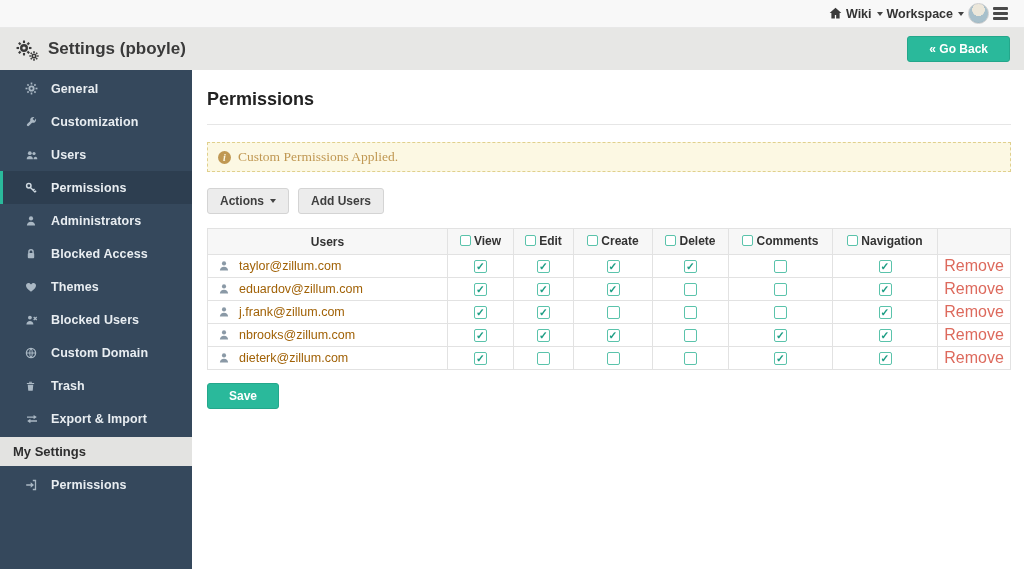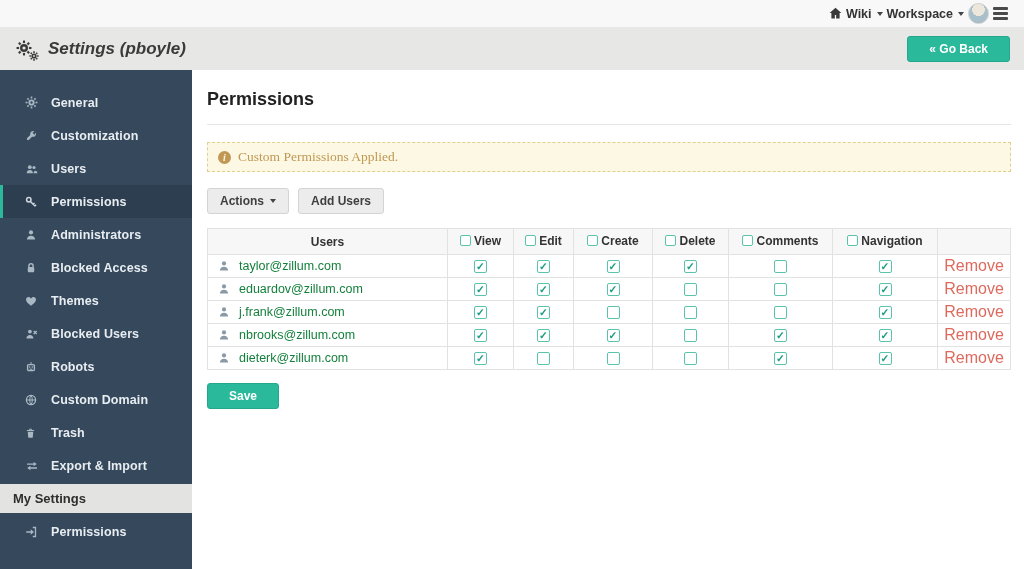--- a/index.html
+++ b/index.html
@@ -18,29 +18,29 @@
     background:radial-gradient(circle at 50% 30%, #ece7da 0 38%, #a8c0cb 39% 72%, #7fa0b2 100%); cursor:pointer; }
   .hamburger { display:inline-flex; flex-direction:column; gap:2.5px; cursor:pointer; }
   .hamburger i { width:15px; height:2.4px; background:#4a4a4a; border-radius:1px; }
 
   
   .page-header { height:42px; background:#e7e7e5; display:flex; align-items:center;
     padding:0 14px 0 16px; }
   .gears { position:relative; width:24px; height:22px; color:#3a3a3a; margin-right:8px; }
   .gears .g-big { position:absolute; left:0; top:2px; }
   .gears .g-small { position:absolute; left:13px; top:9px; }
-  .page-title { font-size:17px; font-weight:700; color:#3a3a3a;font-style:italic; }
+  .page-title { font-size:17px; font-weight:700; color:#3a3a3a; }
   .spacer { flex:1; }
   .btn-teal { background:#2ab99b; color:#fff; border:1px solid #24a78b; border-radius:3px;
     font-size:12px; font-weight:700; padding:5px 21px; cursor:pointer;
     font-family:"Liberation Sans", sans-serif;text-align:right; }
 
   
   .layout { display:flex; height:499px; }
-  .sidebar { width:192px; background:#35485c; flex-shrink:0; padding-top:16px; }
+  .sidebar { width:192px; background:#35485c; flex-shrink:0; padding-top:2px; }
   .side-item { display:flex; align-items:center; height:33px; padding-left:22px;
     color:#e8edf1; cursor:pointer; border-left:3px solid transparent; }
   .side-item .icn { width:14px; margin-right:12px; color:#aab8c4; display:inline-flex; }
   .side-label { font-size:12.5px; font-weight:600; letter-spacing:.1px; }
   .side-item.active { background:#2d3e50; border-left:3px solid #2ab99b; }
   .side-item.active .icn { color:#cfd9e1; }
   .side-mysettings { height:29px; background:#e3e3e1; color:#2e2e2e; display:flex;
     align-items:center; padding-left:13px; font-size:13px; font-weight:600;
     cursor:pointer; margin:2px 0; }
 
@@ -59,21 +59,21 @@
     font-size:12px; font-weight:600; padding:5px 12px; cursor:pointer;
     display:inline-flex; align-items:center; gap:6px; font-family:"Liberation Sans", sans-serif; }
 
   
   table { width:100%; border-collapse:collapse; table-layout:fixed; }
   th, td { border:1px solid #e2e2e2; font-size:12px; }
   th { background:#f7f7f7; color:#333; font-weight:700; height:26px; text-align:center; }
   td { height:23px; text-align:center; }
   th .th-inner { display:inline-flex; align-items:center; gap:3px; justify-content:center; }
   .user-cell { display:flex; align-items:center; gap:9px; padding-left:10px;
-    color:#15803d; font-size:12.5px; }
+    color:#a16207; font-size:12.5px; }
   .user-cell .icn { color:#8a99a6; display:inline-flex; }
   .cb { display:inline-block; width:13px; height:13px; border:1px solid #5ac3ab;
     border-radius:2px; background:#fff; cursor:pointer; line-height:11px; font-size:10.5px;
     color:#1f9e85; font-weight:700; vertical-align:middle; text-align:center; }
   .cb.mini { width:11px; height:11px; }
   .remove-link { color:#dd6a5d; font-size:16px; cursor:pointer; text-decoration:none; }
   .save-wrap { margin-top:13px; }
   .icn svg { display:block; }
 </style>
 </head>
@@ -214,32 +214,20 @@
           <svg width="13" height="12" viewBox="0 0 12 12" fill="currentColor">
             <circle cx="4.4" cy="3.6" r="1.9"></circle>
             <path d="M.9 10.4c0-2.1 1.6-3.5 3.5-3.5s3.5 1.4 3.5 3.5z"></path>
             <path d="M8.2 3l3 3M11.2 3l-3 3" stroke="currentColor" stroke-width="1.3" fill="none"></path>
           </svg>
         </span>
         <span class="side-label">Blocked Users</span>
       </div>
       <div class="side-item">
         <span class="icn">
-          <svg width="12" height="12" viewBox="0 0 12 12" fill="currentColor">
-            <path d="M6 1.2v1.6" stroke="currentColor" stroke-width="1.3"></path>
-            <rect x="2.6" y="3.6" width="6.8" height="6" rx="1.1" fill="none" stroke="currentColor" stroke-width="1.4"></rect>
-            <circle cx="4.7" cy="6" r="0.8"></circle>
-            <circle cx="7.3" cy="6" r="0.8"></circle>
-            <path d="M4.5 8.2h3" stroke="currentColor" stroke-width="1.1"></path>
-          </svg>
-        </span>
-        <span class="side-label">Robots</span>
-      </div>
-      <div class="side-item">
-        <span class="icn">
           <svg width="12" height="12" viewBox="0 0 12 12">
             <circle cx="6" cy="6" r="4.6" fill="none" stroke="currentColor" stroke-width="1.3"></circle>
             <path d="M1.4 6h9.2M6 1.4c1.7 1.3 1.7 7.9 0 9.2M6 1.4c-1.7 1.3-1.7 7.9 0 9.2" fill="none" stroke="currentColor" stroke-width="1"></path>
           </svg>
         </span>
         <span class="side-label">Custom Domain</span>
       </div>
       <div class="side-item">
         <span class="icn">
           <svg width="11" height="12" viewBox="0 0 12 12" fill="currentColor">

